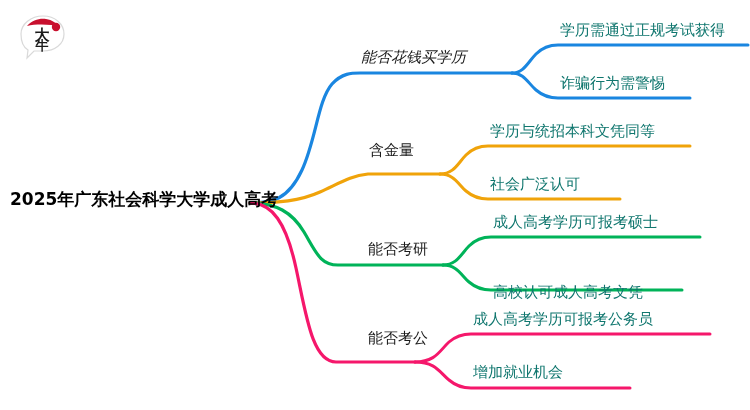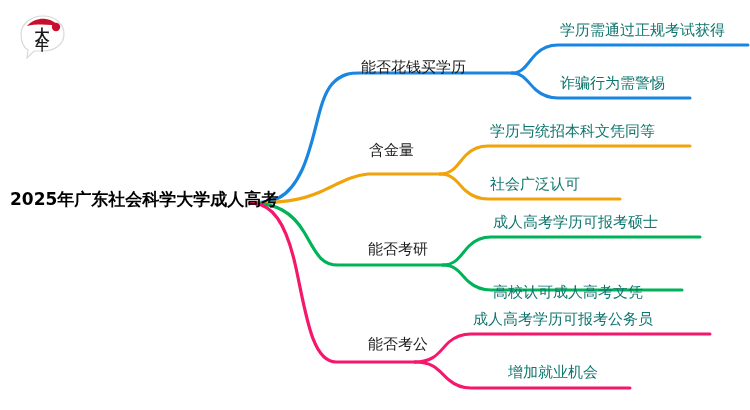--- a/index.html
+++ b/index.html
@@ -125,27 +125,27 @@
     <path d="M25,2 C37,2 46,10 46,20 C46,30 37,37 25,37 L16,37 L9,44 L10,36 C5,33 3,27 3,20 C3,10 13,2 25,2 Z" fill="#ffffff" stroke="#d9d9d9" stroke-width="1.2"></path>
     <path d="M9,12 C14,6 22,4 28,5 C34,6 39,9 41,13 C33,10 18,10 9,12 Z" fill="#c8102e"></path>
     <ellipse cx="38" cy="13" rx="4.2" ry="4.2" fill="#c8102e"></ellipse>
     <text x="24" y="26" font-family="DejaVu Sans, sans-serif" font-size="15" font-weight="bold" fill="#1a1a1a" text-anchor="middle">大</text>
     <text x="24" y="36" font-family="DejaVu Sans, sans-serif" font-size="13" font-weight="bold" fill="#1a1a1a" text-anchor="middle">牛</text>
   </svg>
 </div>
 
 <div class="root-node">2025年广东社会科学大学成人高考</div>
 
-<div class="branch-label" style="left:361px; top:57px;">能否花钱买学历</div>
+<div class="branch-label" style="left:361px; top:47px;font-style:italic;">能否花钱买学历</div>
 <div class="leaf-label" style="left:560px; top:20px;">学历需通过正规考试获得</div>
 <div class="leaf-label" style="left:560px; top:73px;">诈骗行为需警惕</div>
 
 <div class="branch-label" style="left:369px; top:140px;">含金量</div>
 <div class="leaf-label" style="left:490px; top:121px;">学历与统招本科文凭同等</div>
 <div class="leaf-label" style="left:490px; top:174px;">社会广泛认可</div>
 
 <div class="branch-label" style="left:368px; top:239px;">能否考研</div>
 <div class="leaf-label" style="left:493px; top:212px;">成人高考学历可报考硕士</div>
 <div class="leaf-label" style="left:493px; top:274px;margin-top:8px;">高校认可成人高考文凭</div>
 
-<div class="branch-label" style="left:368px; top:336px;font-family:Liberation Mono, monospace;">能否考公</div>
+<div class="branch-label" style="left:368px; top:328px;">能否考公</div>
 <div class="leaf-label" style="left:473px; top:309px;text-align:right;">成人高考学历可报考公务员</div>
-<div class="leaf-label" style="left:473px; top:362px;margin-left:35px;">增加就业机会</div>
+<div class="leaf-label" style="left:473px; top:362px;">增加就业机会</div>
 
 </body></html>

